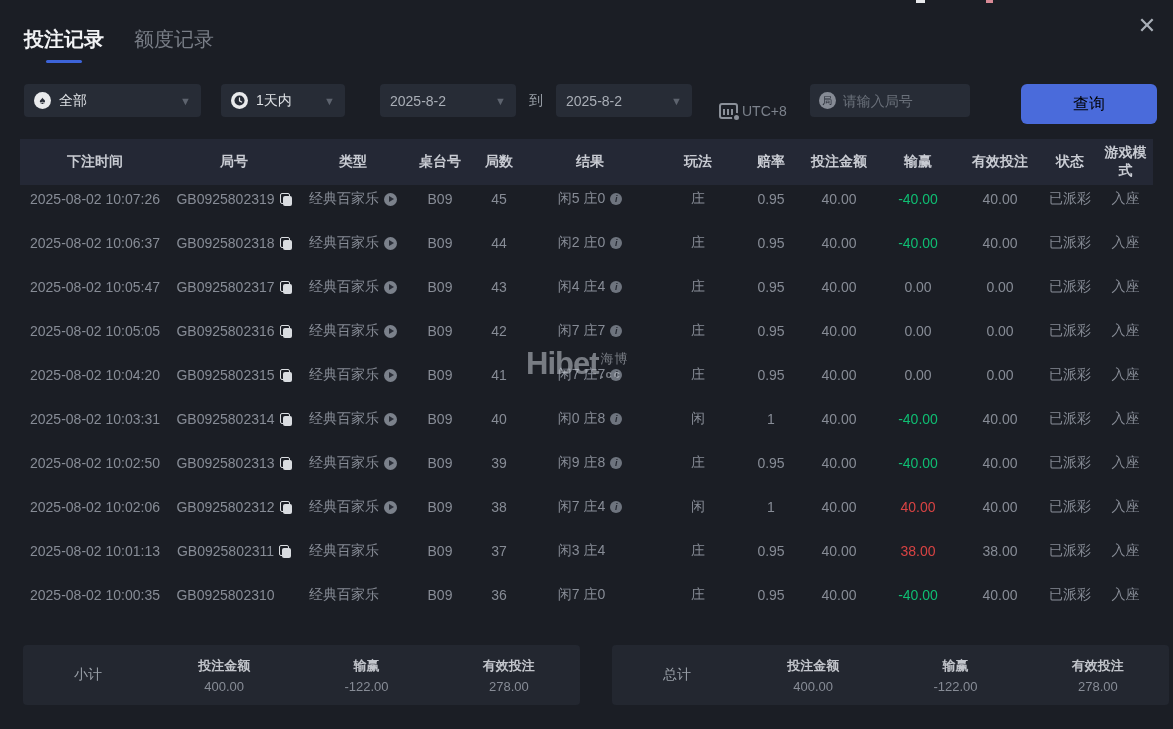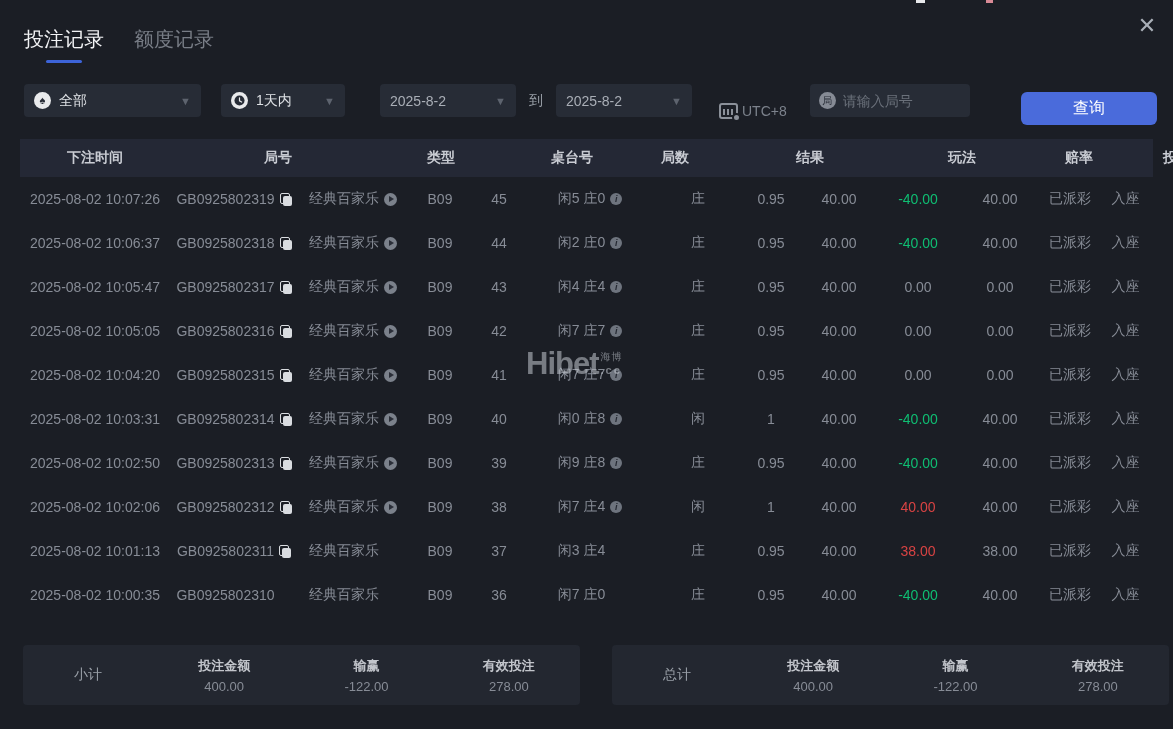--- a/index.html
+++ b/index.html
@@ -19,21 +19,21 @@
   
   .close-x {
     position:absolute; top:12px; right:12px;
     font-size:22px; color:#aab0b8; cursor:pointer;
     width:28px; height:28px; line-height:28px; text-align:center; font-weight:300;
   }
 
   
   .tabs { position:absolute; top:26px; left:24px; display:flex; gap:30px; }
   .tab { font-size:20px; color:#787d86; cursor:pointer; text-align:center; }
-  .tab.active { color:#f2f3f5; font-weight:normal; }
+  .tab.active { color:#f2f3f5; font-weight:bold; }
   .tab .underline { width:36px; height:3px; border-radius:2px; background:#3c63d8; margin:7px auto 0; display:none; }
   .tab.active .underline { display:block; }
 
   
   .filters { position:absolute; top:84px; left:24px; height:33px; display:flex; align-items:center; }
   .ctrl {
     height:33px; background:#272c36; border-radius:4px;
     display:flex; align-items:center; padding:0 10px; cursor:pointer;
   }
   .ctrl .val { font-size:14px; color:#dfe2e6; }
@@ -65,34 +65,34 @@
     background:transparent; border:none; outline:none; width:100%;
     font-size:14px; color:#dfe2e6; font-family:inherit;
   }
   .round-input input::placeholder { color:#6b717b; }
   .badge-ju {
     width:17px; height:17px; border-radius:50%; background:#868b95; color:#272c36;
     font-size:10px; display:flex; align-items:center; justify-content:center;
     margin-right:7px; flex:0 0 auto;
   }
   .search-btn {
-    position:absolute; top:84px; left:1021px; width:136px; height:33px;
-    background:#4a6bdb; border:none; border-radius:6px; color:#ffffff;
-    font-size:16px; font-family:inherit; cursor:pointer;margin-top:8px;
+    position:absolute; top:84px; left:1021px; width:136px; height:40px;
+    background:#4a6bdb; border:none; border-radius:6px; color:#000000;
+    font-size:16px; font-family:inherit; cursor:pointer;
   }
 
   
   .grid-cols {
     display:grid;
     grid-template-columns:150px 128px 110px 64px 54px 128px 88px 58px 78px 80px 84px 56px 55px;
     align-items:center;
   }
   .thead {
-    position:absolute; top:139px; left:20px; width:1133px; height:38px;
-    background:#242835; color:#c9ccd3; font-size:14px; font-weight:bold;gap:44px;
+    position:absolute; top:139px; left:20px; width:1133px; height:46px;
+    background:#242835; color:#c9ccd3; font-size:14px; font-weight:bold;
   }
   .th { text-align:center; }
   .tbody { position:absolute; top:177px; left:20px; width:1133px; }
   .tr { height:44px; font-size:14px; color:#878c96; }
   .td { text-align:center; white-space:nowrap; }
   .td.with-icon { display:flex; align-items:center; justify-content:center; gap:5px; }
 
   .copy-icon { position:relative; width:12px; height:13px; display:inline-block; cursor:pointer; }
   .copy-icon::before { content:""; position:absolute; left:0; top:0; width:8px; height:9px;
     border:1.5px solid #d9dce0; border-radius:2px; }
@@ -108,21 +108,21 @@
   .green { color:#0fbd72; }
   .red { color:#d84343; }
 
   
   .watermark {
     position:absolute; left:526px; top:346px; display:flex; align-items:flex-start;
     opacity:0.55; pointer-events:none; color:#c4c9d1;
   }
   .watermark .brand { font-size:31px; font-weight:bold; letter-spacing:-1px; }
   .watermark .side { margin-left:2px; margin-top:4px; text-align:left; }
-  .watermark .cjk { font-size:10px; letter-spacing:1px; display:block;font-family:Liberation Serif, serif; }
+  .watermark .cjk { font-size:13px; letter-spacing:1px; display:block;font-family:Liberation Serif, serif; }
   .watermark .cc { font-size:11px; font-weight:bold; display:block; letter-spacing:2px; }
 
   
   .summary {
     position:absolute; top:645px; height:60px; width:557px;
     background:#232730; border-radius:4px;
     display:flex; align-items:center;
   }
   .summary.left { left:23px; }
   .summary.right { left:612px; }

